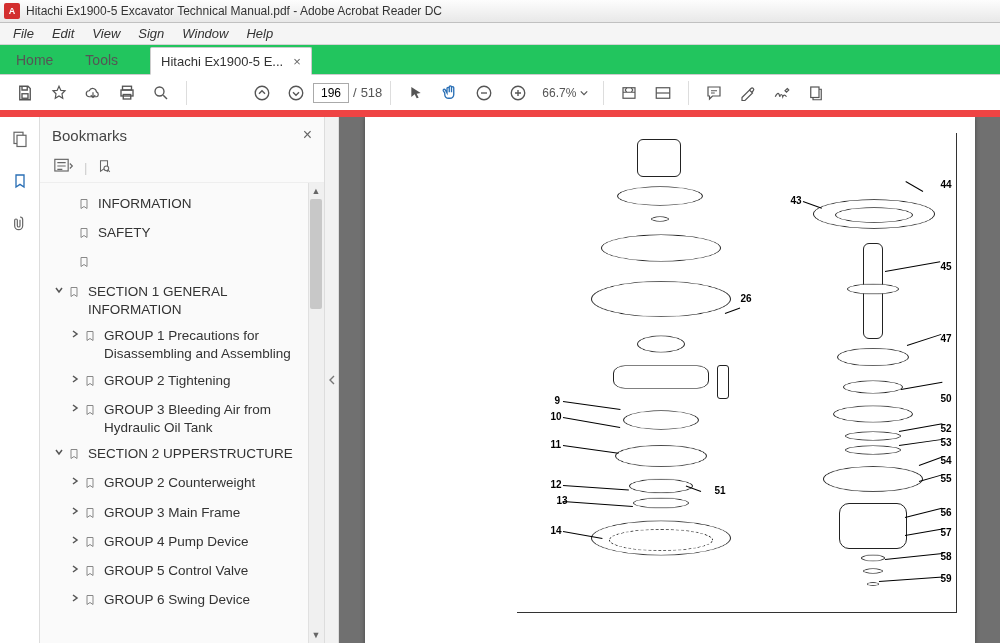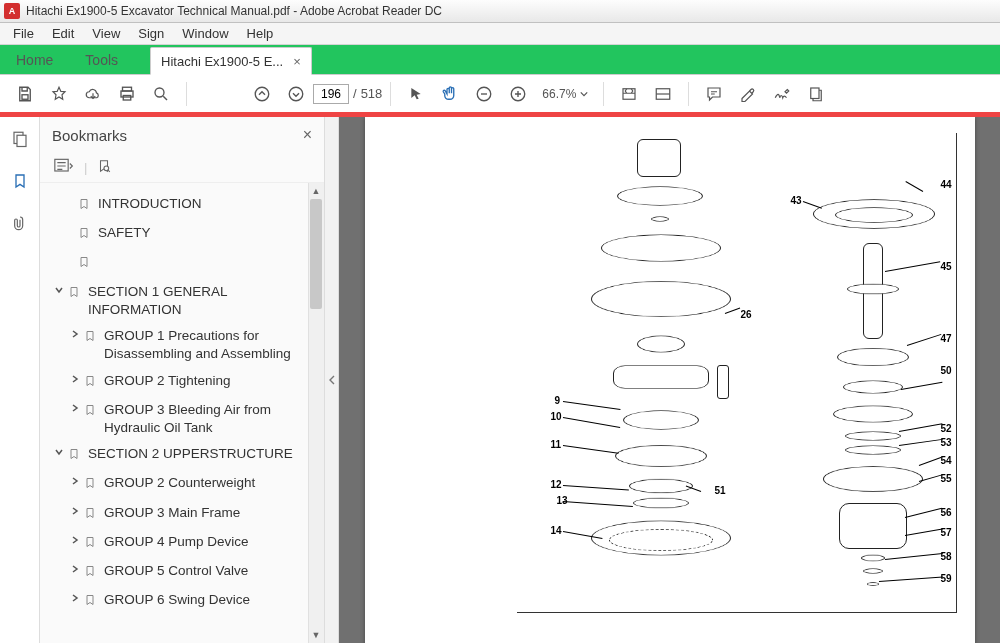--- a/index.html
+++ b/index.html
@@ -2,28 +2,28 @@
 <html><head>
 <meta charset="utf-8">
 <style>
 * { box-sizing: border-box; margin: 0; padding: 0; }
 body { font-family: "Segoe UI", Arial, sans-serif; font-size: 13px; color: #333; background: #fff; overflow: hidden; width: 1000px; height: 643px; }
 
 .titlebar { height: 23px; background: linear-gradient(180deg, #fdfdfd 0%, #e8e8e8 100%); border-bottom: 1px solid #c0c0c0; display: flex; align-items: center; padding: 0 4px; font-size: 12px; }
 .titlebar-icon { width: 16px; height: 16px; background: #d32f2f; border-radius: 2px; margin-right: 6px; display:flex; align-items:center; justify-content:center; color:#fff; font-size:9px; font-weight:bold; }
 
 .menubar { height: 22px; background: #f5f5f5; border-bottom: 1px solid #d4d4d4; display: flex; align-items: center; padding: 0 4px; font-size: 13px; }
-.menubar span { padding: 2px 9px; cursor: default; }
+.menubar span { padding: 2px 9px; cursor: default; font-style: italic; }
 
 .tabbar { height: 30px; background: #22c55e; border-bottom: 1px solid #ccc; display: flex; align-items: stretch; }
 .main-tab { padding: 6px 16px; font-size: 14px; color: #555; cursor: pointer; display:flex; align-items:center; }
 .file-tab { display: flex; align-items: center; background: #fff; border: 1px solid #ccc; border-bottom: 1px solid #fff; margin-bottom: -1px; margin-left: 16px; padding: 0 10px; font-size: 13px; border-radius: 2px 2px 0 0; position: relative; top: 2px; height: 28px;}
 .file-tab .close { margin-left: 10px; color: #666; font-size: 13px; cursor:pointer; }
 
-.toolbar { height: 42px; background: #fff; border-bottom: 5px solid #ef4444; display: flex; align-items: center; padding: 0 8px; position: relative; }
+.toolbar { height: 42px; background: #fff; border-bottom: 7px solid #ef4444; display: flex; align-items: center; padding: 0 8px; position: relative; }
 .tool-btn { width: 30px; height: 30px; display: flex; align-items: center; justify-content: center; margin: 0 2px; color: #555; cursor: pointer; border-radius: 2px; }
 .tool-sep { width: 1px; height: 24px; background: #ddd; margin: 0 8px; }
 .page-box { display:flex; align-items:center; gap:4px; color:#555; font-size:13px;}
 .page-input { width: 36px; height: 20px; text-align: center; border:1px solid #aaa; font-size:12px;}
 .zoom-disp { display:flex; align-items:center; gap:4px; padding: 2px 6px; border:1px solid transparent; color:#555; font-size:12px;}
 
 .workspace { display:flex; height: 526px; }
 .side-rail { width: 40px; background:#fff; border-right:1px solid #ddd; display:flex; flex-direction:column; align-items:center; padding-top:10px; gap:18px; }
 .rail-btn { width:24px; height:24px; display:flex; align-items:center; justify-content:center; color:#666; cursor:pointer;}
 .rail-btn.active { color:#2a6fb5; }
@@ -243,21 +243,21 @@
             <circle cx="16" cy="16" r="4" fill="#fafafa"></circle>
             <path d="M19 19l3 3"></path>
           </svg></span>
     </div>
     <div class="bm-list" id="bm-list">
       <div class="bm-item indent-0">
           <span class="bm-chevron"></span>
           <span class="bm-ribbon"><svg width="12" height="14" viewBox="0 0 24 24" fill="none" stroke="currentColor" stroke-width="2">
               <path d="M6 3h12v18l-6-4-6 4z"></path>
             </svg></span>
-          <span class="bm-text">INTRODUCTION</span>
+          <span class="bm-text">INFORMATION</span>
         </div>
         <div class="bm-item indent-0">
           <span class="bm-chevron"></span>
           <span class="bm-ribbon"><svg width="12" height="14" viewBox="0 0 24 24" fill="none" stroke="currentColor" stroke-width="2">
               <path d="M6 3h12v18l-6-4-6 4z"></path>
             </svg></span>
           <span class="bm-text">SAFETY</span>
         </div>
         <div class="bm-item indent-0">
           <span class="bm-chevron"></span>
@@ -429,34 +429,34 @@
         <div class="lead" style="left:46px; top:284px; width:58px; transform:rotate(10deg);"></div>
         <div class="callout" style="left:34px; top:306px">11</div>
         <div class="lead" style="left:46px; top:312px; width:56px; transform:rotate(8deg);"></div>
         <div class="callout" style="left:34px; top:346px">12</div>
         <div class="lead" style="left:46px; top:352px; width:66px; transform:rotate(4deg);"></div>
         <div class="callout" style="left:40px; top:362px">13</div>
         <div class="lead" style="left:46px; top:368px; width:70px; transform:rotate(4deg);"></div>
         <div class="callout" style="left:34px; top:392px">14</div>
         <div class="lead" style="left:46px; top:398px; width:40px; transform:rotate(10deg);"></div>
 
-        <div class="callout" style="left:224px; top:176px">26</div>
+        <div class="callout" style="left:224px; top:160px">26</div>
         <div class="lead" style="left:208px; top:180px; width:16px; transform:rotate(-20deg);"></div>
         <div class="callout" style="left:198px; top:352px">51</div>
         <div class="lead" style="left:184px; top:358px; width:16px; transform:rotate(-160deg);"></div>
 
         <div class="callout" style="left:274px; top:62px">43</div>
         <div class="lead" style="left:286px; top:68px; width:20px; transform:rotate(20deg);"></div>
         <div class="callout" style="left:424px; top:46px">44</div>
         <div class="lead" style="left:406px; top:58px; width:20px; transform:rotate(-150deg);"></div>
         <div class="callout" style="left:424px; top:128px">45</div>
         <div class="lead" style="left:368px; top:138px; width:56px; transform:rotate(-10deg);"></div>
         <div class="callout" style="left:424px; top:200px">47</div>
         <div class="lead" style="left:390px; top:212px; width:36px; transform:rotate(-18deg);"></div>
-        <div class="callout" style="left:424px; top:232px">50</div>
+        <div class="callout" style="left:424px; top:260px">50</div>
         <div class="lead" style="left:384px; top:256px; width:42px; transform:rotate(-10deg);"></div>
 
         <div class="callout" style="left:424px; top:290px">52</div>
         <div class="lead" style="left:382px; top:298px; width:44px; transform:rotate(-10deg);"></div>
         <div class="callout" style="left:424px; top:304px">53</div>
         <div class="lead" style="left:382px; top:312px; width:44px; transform:rotate(-8deg);"></div>
         <div class="callout" style="left:424px; top:322px">54</div>
         <div class="lead" style="left:402px; top:332px; width:24px; transform:rotate(-20deg);"></div>
         <div class="callout" style="left:424px; top:340px">55</div>
         <div class="lead" style="left:402px; top:348px; width:24px; transform:rotate(-16deg);"></div>

